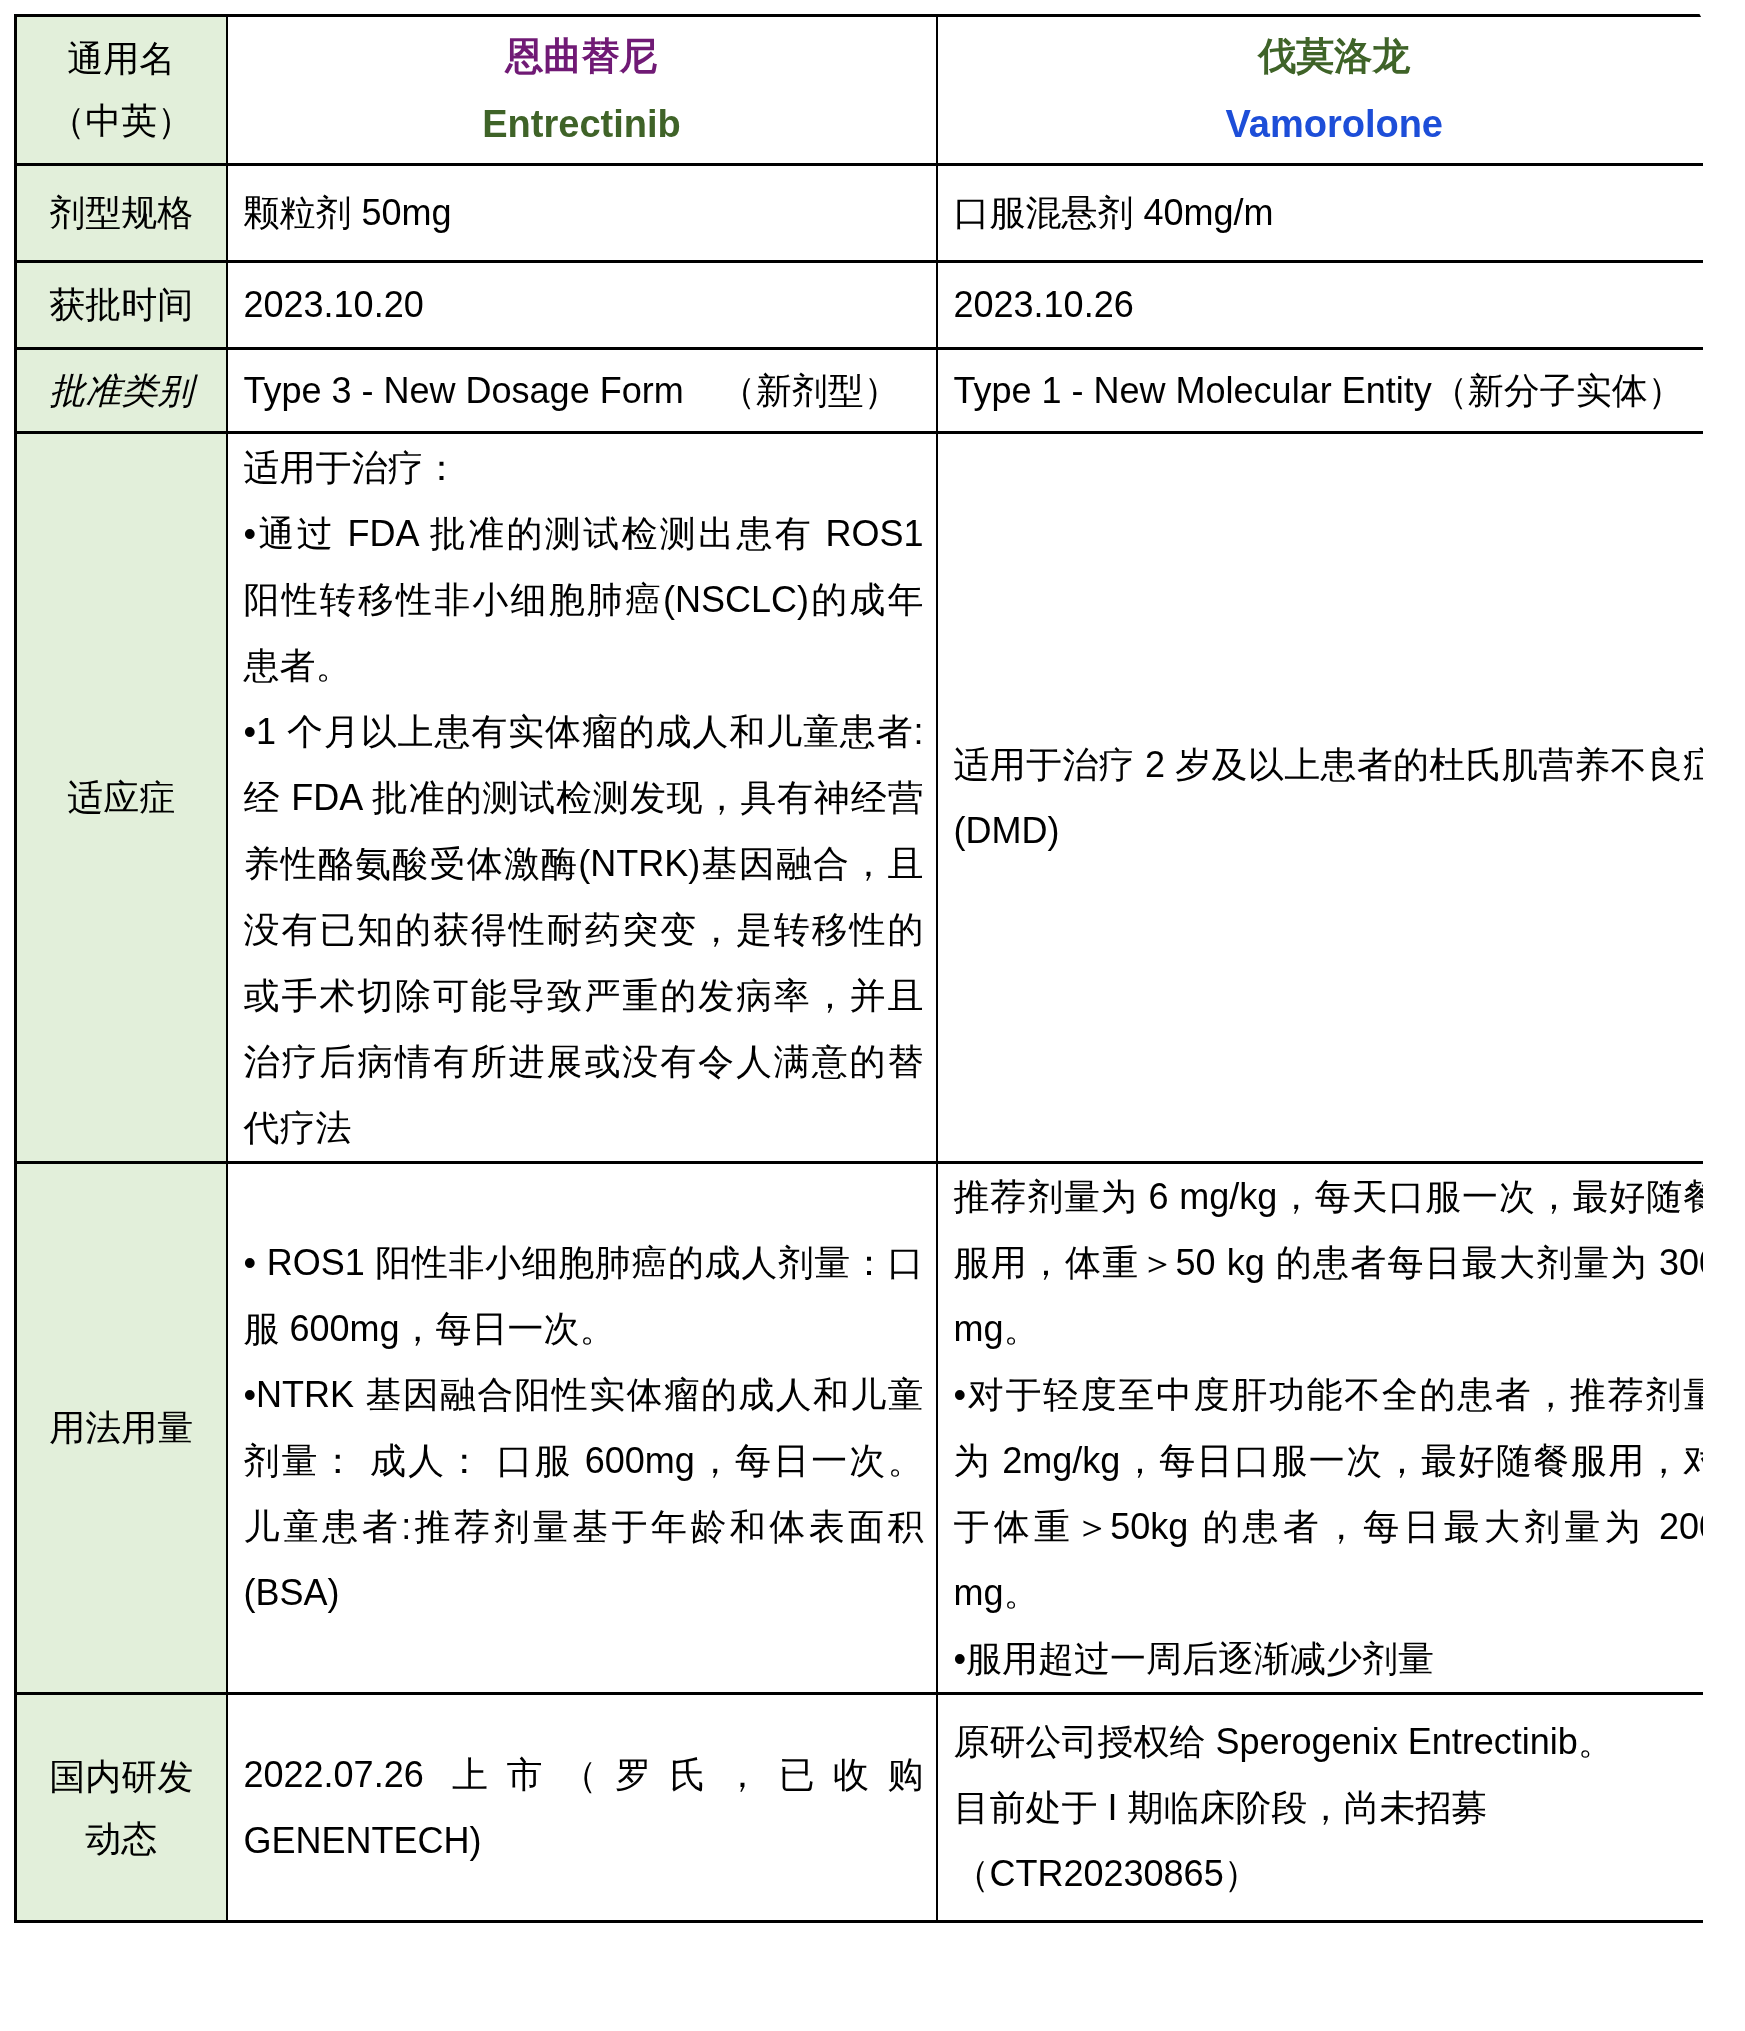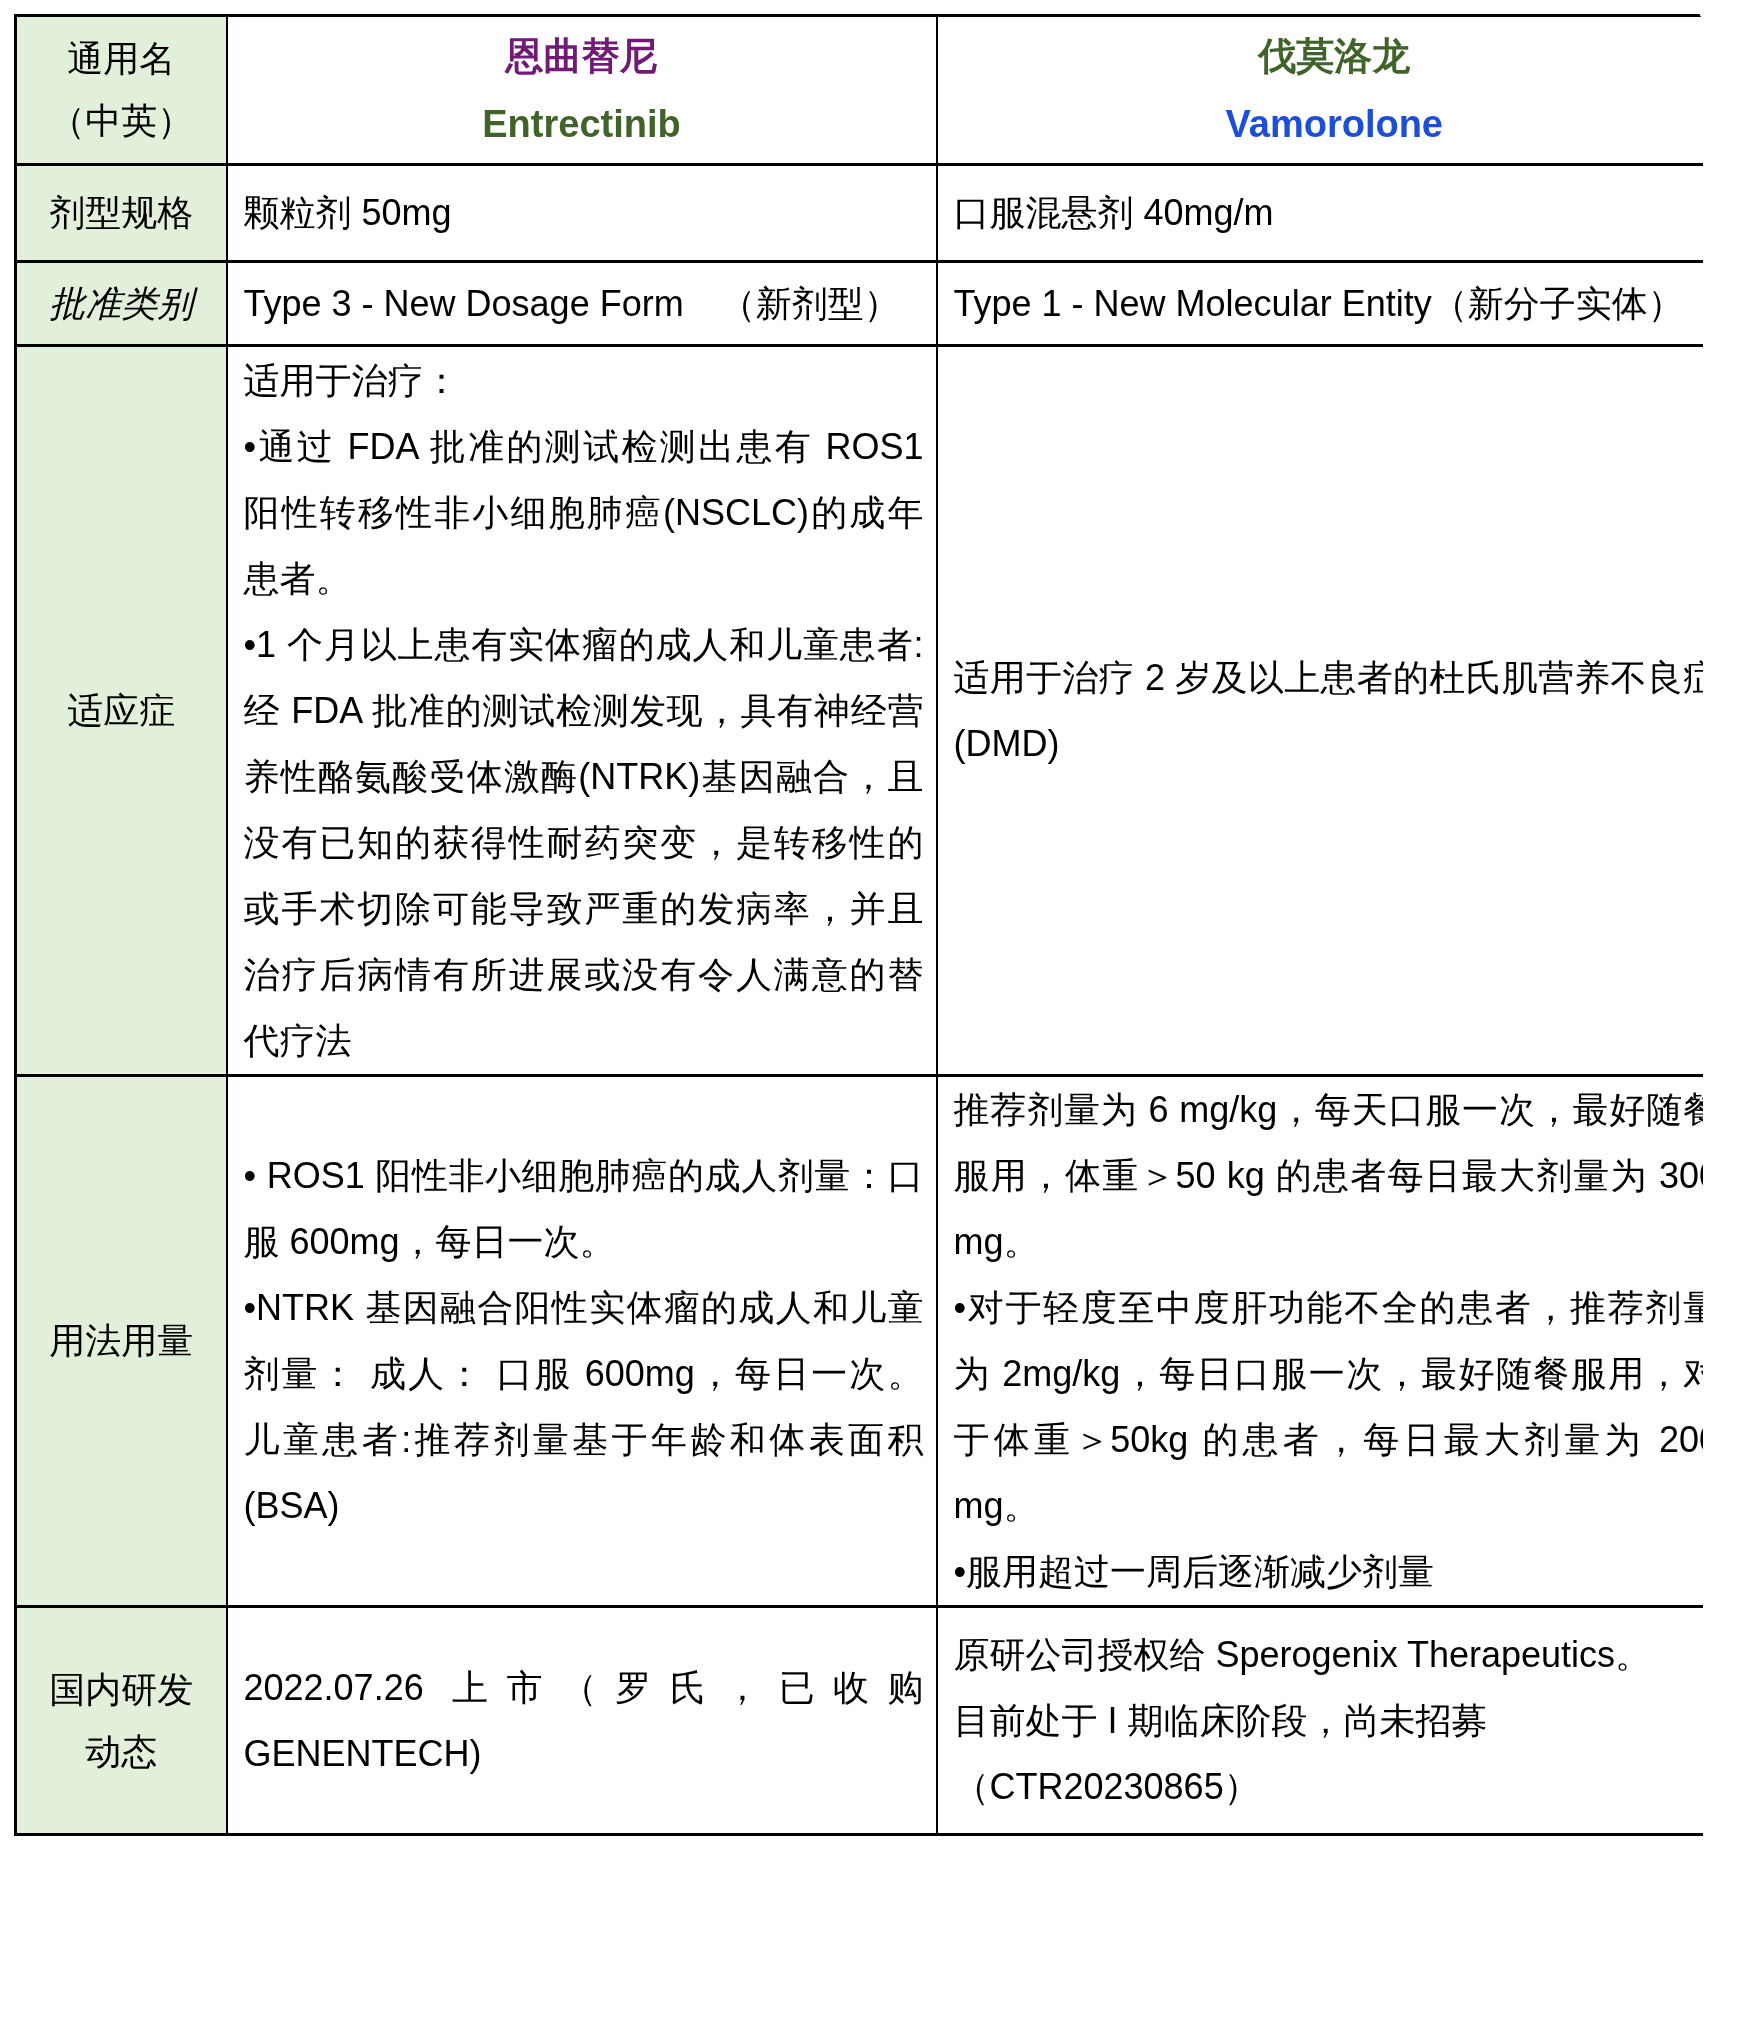--- a/index.html
+++ b/index.html
@@ -101,20 +101,25 @@
       </th>
     </tr>
 
     <tr style="height:97px;">
       <td class="label-cell" style="background: rgb(226, 239, 218);">剂型规格</td>
       <td class="val-cell">颗粒剂 50mg</td>
       <td class="val-cell">口服混悬剂 40mg/m</td>
     </tr>
 
 
+    <tr style="height:87px;">
+      <td class="label-cell" style="background: rgb(226, 239, 218);">获批时间</td>
+      <td class="val-cell">2023.10.20</td>
+      <td class="val-cell">2023.10.26</td>
+    </tr>
 
     <tr style="height:84px;">
       <td class="label-cell" style="background: rgb(226, 239, 218); font-style: italic;">批准类别</td>
       <td class="val-cell">Type 3 - New Dosage Form　（新剂型）</td>
       <td class="val-cell">Type 1 - New Molecular Entity（新分子实体）</td>
     </tr>
 
     <tr style="height:730px;">
       <td class="label-cell" style="background: rgb(226, 239, 218);">适应症</td>
       <td class="val-cell">
@@ -142,20 +147,20 @@
 
     <tr style="height:228px;">
       <td class="label-cell" style="background: rgb(226, 239, 218);">
         <div class="para">国内研发</div>
         <div class="para">动态</div>
       </td>
       <td class="val-cell">
         <div class="para justify">2022.07.26 上市（罗氏，已收购 GENENTECH)</div>
       </td>
       <td class="val-cell">
-        <div class="para">原研公司授权给 Sperogenix Therapeutics。</div>
+        <div class="para">原研公司授权给 Sperogenix Entrectinib。</div>
         <div class="para">目前处于 I 期临床阶段，尚未招募</div>
         <div class="para">（CTR20230865）</div>
       </td>
     </tr>
   </tbody>
     </table>
 </div>
 
 </body></html>

